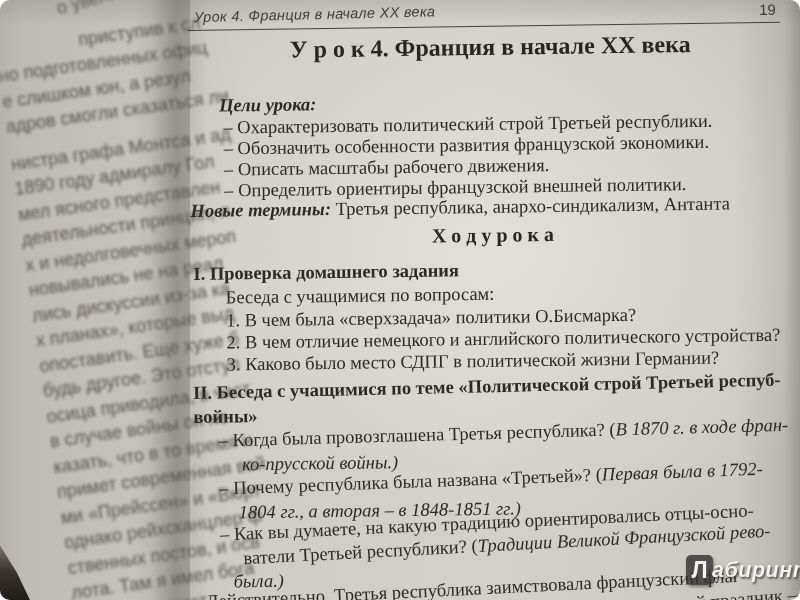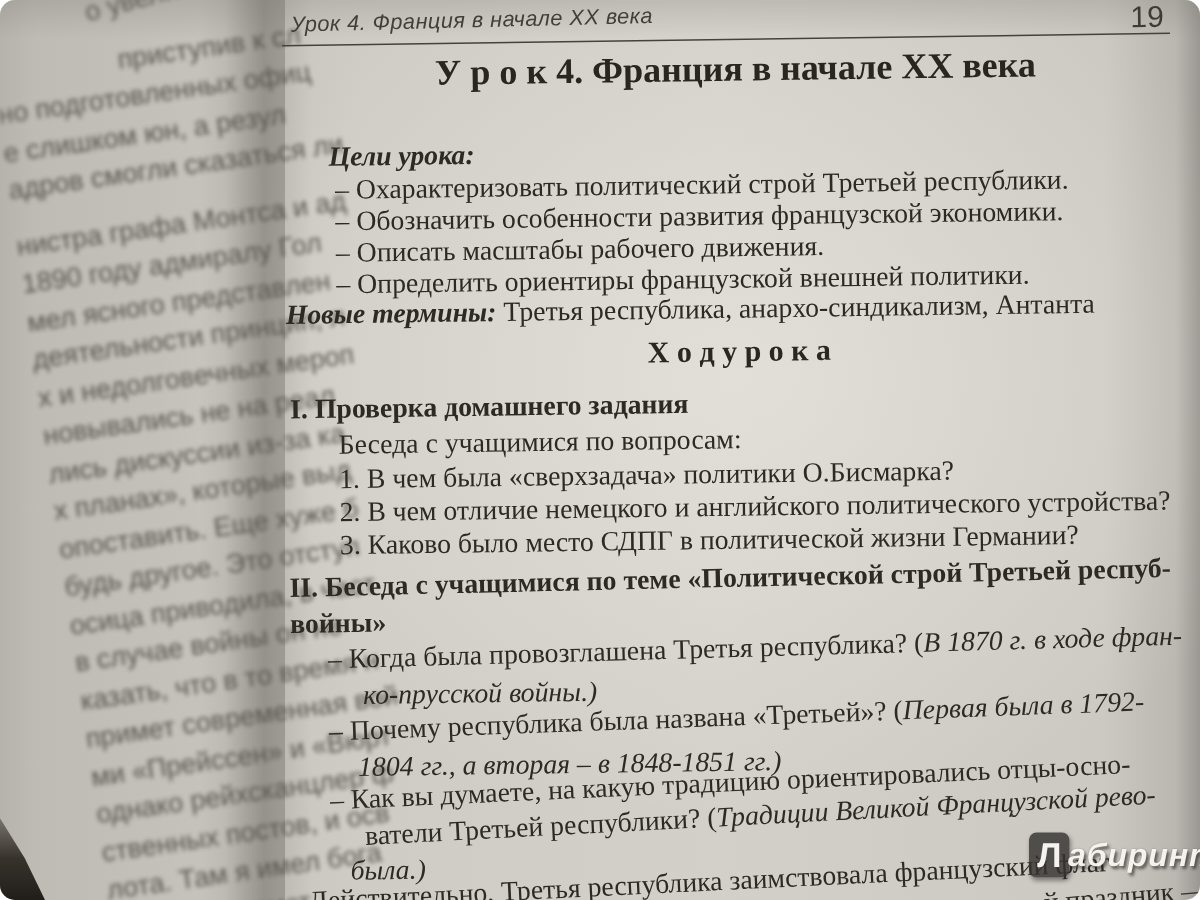--- a/index.html
+++ b/index.html
@@ -34,21 +34,21 @@
   .corner-dark{position:absolute;left:0;top:538px;width:30px;height:62px;z-index:3;
     background:linear-gradient(to bottom,#8a857d,#37322c 55%,#211e1a);
     clip-path:polygon(0 12%, 55% 55%, 100% 100%, 0 100%);}
   
   .rp{position:absolute;left:188px;top:0;width:604px;height:600px;z-index:3;
     color:#2d2a25;}
   .rp-rot{position:absolute;inset:0;transform:rotate(-0.8deg);transform-origin:0 30px;}
   .rp .abs{position:absolute;white-space:nowrap;}
   .running{top:8px;left:6px;font-family:"Liberation Sans", sans-serif;
     font-style:italic;font-size:14.5px;color:#423f3b;letter-spacing:.3px;transform:rotate(-0.6deg);}
-  .pagenum{top:9px;right:16px;font-family:"Liberation Sans", sans-serif;font-size:20px;color:#3d3b37;}
+  .pagenum{top:9px;right:16px;font-family:"Liberation Sans", sans-serif;font-size:15px;color:#3d3b37;}
   .rule{top:30px;left:0;width:592px;border-top:1.6px solid #45423d;}
   .doc-title{top:38px;left:0;width:100%;text-align:center;font-weight:bold;font-size:24px;color:#29261f;}
   .b{font-weight:bold;} .i{font-style:italic;} .bi{font-weight:bold;font-style:italic;}
   .t{font-size:18.5px;}
   .hod{top:228px;left:0;width:100%;text-align:center;font-weight:bold;font-size:20px;color:#2a2720;}
   .xl{transform-origin:0 50%;}
   .wm{position:absolute;left:686px;top:555px;z-index:6;display:flex;align-items:center;
     font-family:"Liberation Sans", sans-serif;}
   .wm-box{width:27px;height:30px;background:rgba(52,50,47,0.82);border-radius:5px;
     color:#f4f3ef;font-weight:bold;font-size:23px;display:flex;align-items:center;justify-content:center;

